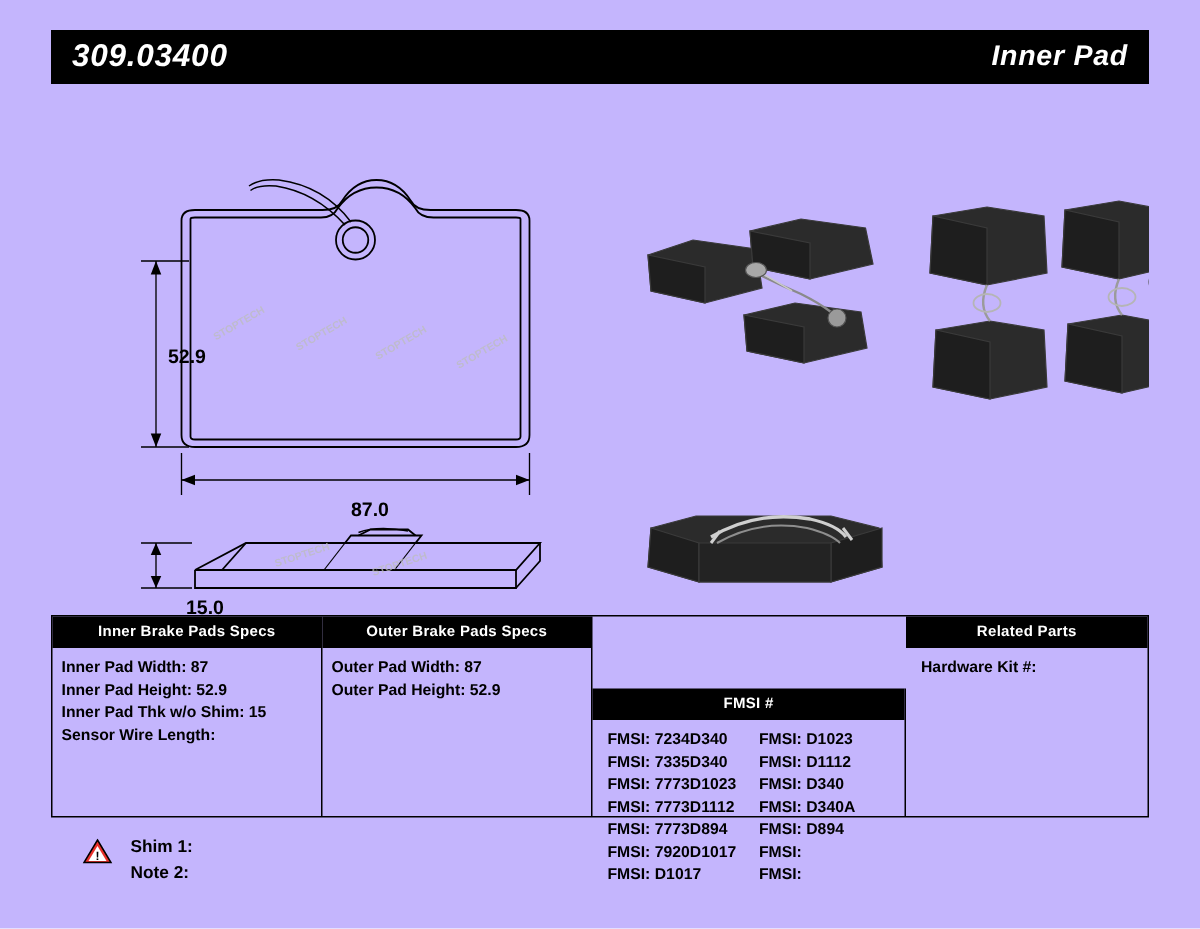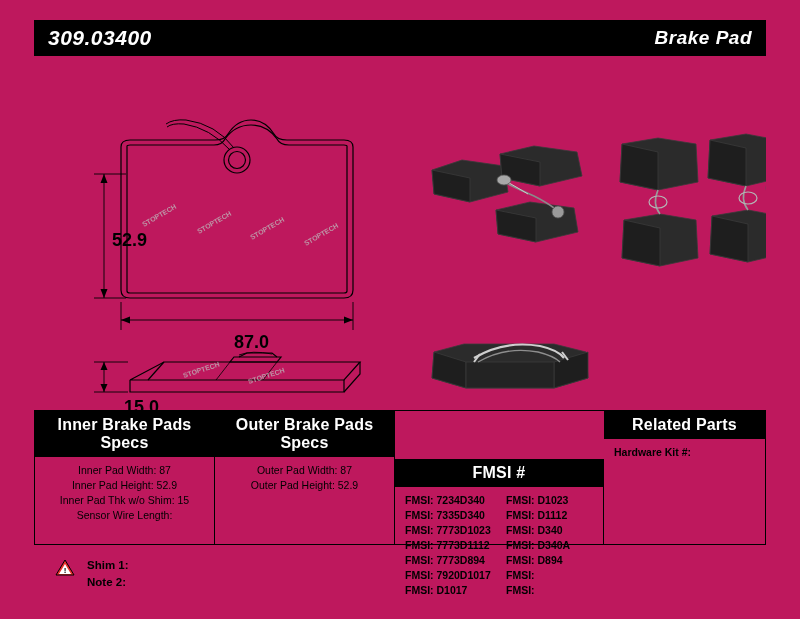--- a/index.html
+++ b/index.html
@@ -8,21 +8,21 @@
     background: #ffffff;
   }
   body {
     font-family: "Liberation Sans", sans-serif;
     color: #000000;
   }
   #page {
     position: relative;
     width: 800px;
     height: 619px;
-    background: #be185d;
+    background: #c4b5fd;
     overflow: hidden;
   }
 
   
   .header-bar {
     position: absolute;
     left: 34px;
     top: 20px;
     width: 732px;
     height: 36px;
@@ -52,21 +52,21 @@
   .drawing-area {
     position: absolute;
     left: 34px;
     top: 62px;
     width: 732px;
     height: 338px;
   }
 
   .dim-label {
     position: absolute;
-    font-size: 18px;
+    font-size: 13px;
     font-weight: bold;
     font-family: "Liberation Sans", sans-serif;
   }
   #dim-height { left: 78px; top: 168px; }
   #dim-width  { left: 200px; top: 270px; }
   #dim-thk    { left: 90px; top: 335px; }
 
   
   .tables {
     position: absolute;
@@ -86,34 +86,34 @@
   }
   .tbl:last-child { border-right: none; }
   .tbl-inner  { width: 180px; }
   .tbl-outer  { width: 180px; }
   .tbl-fmsi   { width: 209px; margin-top: 48px; }
   .tbl-related{ width: 161px; }
 
   .tbl-head {
     background: #000000;
     color: #ffffff;
-    font-size: 16px;
+    font-size: 10px;
     font-weight: bold;
     text-align: center;
     padding: 5px 0 5px 0;
     letter-spacing: 0.2px;
   }
   .tbl-body {
     flex: 1;
     padding: 6px 6px 0 6px;
     font-size: 10.5px;
   }
   .row-right {
-    text-align: center;
-    font-weight: normal;
+    text-align: left;
+    font-weight: bold;
     line-height: 15px;
     white-space: nowrap;
   }
   .row-left {
     text-align: left;
     font-weight: bold;
     line-height: 15px;
     white-space: nowrap;
     padding-left: 4px;
   }
@@ -152,21 +152,21 @@
     font-weight: bold;
   }
 </style>
 </head>
 <body>
 
 <div id="page">
 
   <div class="header-bar">
     <span class="header-part">309.03400</span>
-    <span class="header-type">Brake Pad</span>
+    <span class="header-type">Inner Pad</span>
   </div>
 
   <div class="drawing-area">
 
     <svg width="732" height="338" viewBox="0 0 732 338">
 
       <g stroke="#000" fill="none" stroke-width="1.2">
 
         <path d="M 87 85 L 87 228 Q 87 236 96 236 L 310 236 Q 319 236 319 228 L 319 85
                  Q 319 78 310 78 L 253 78

